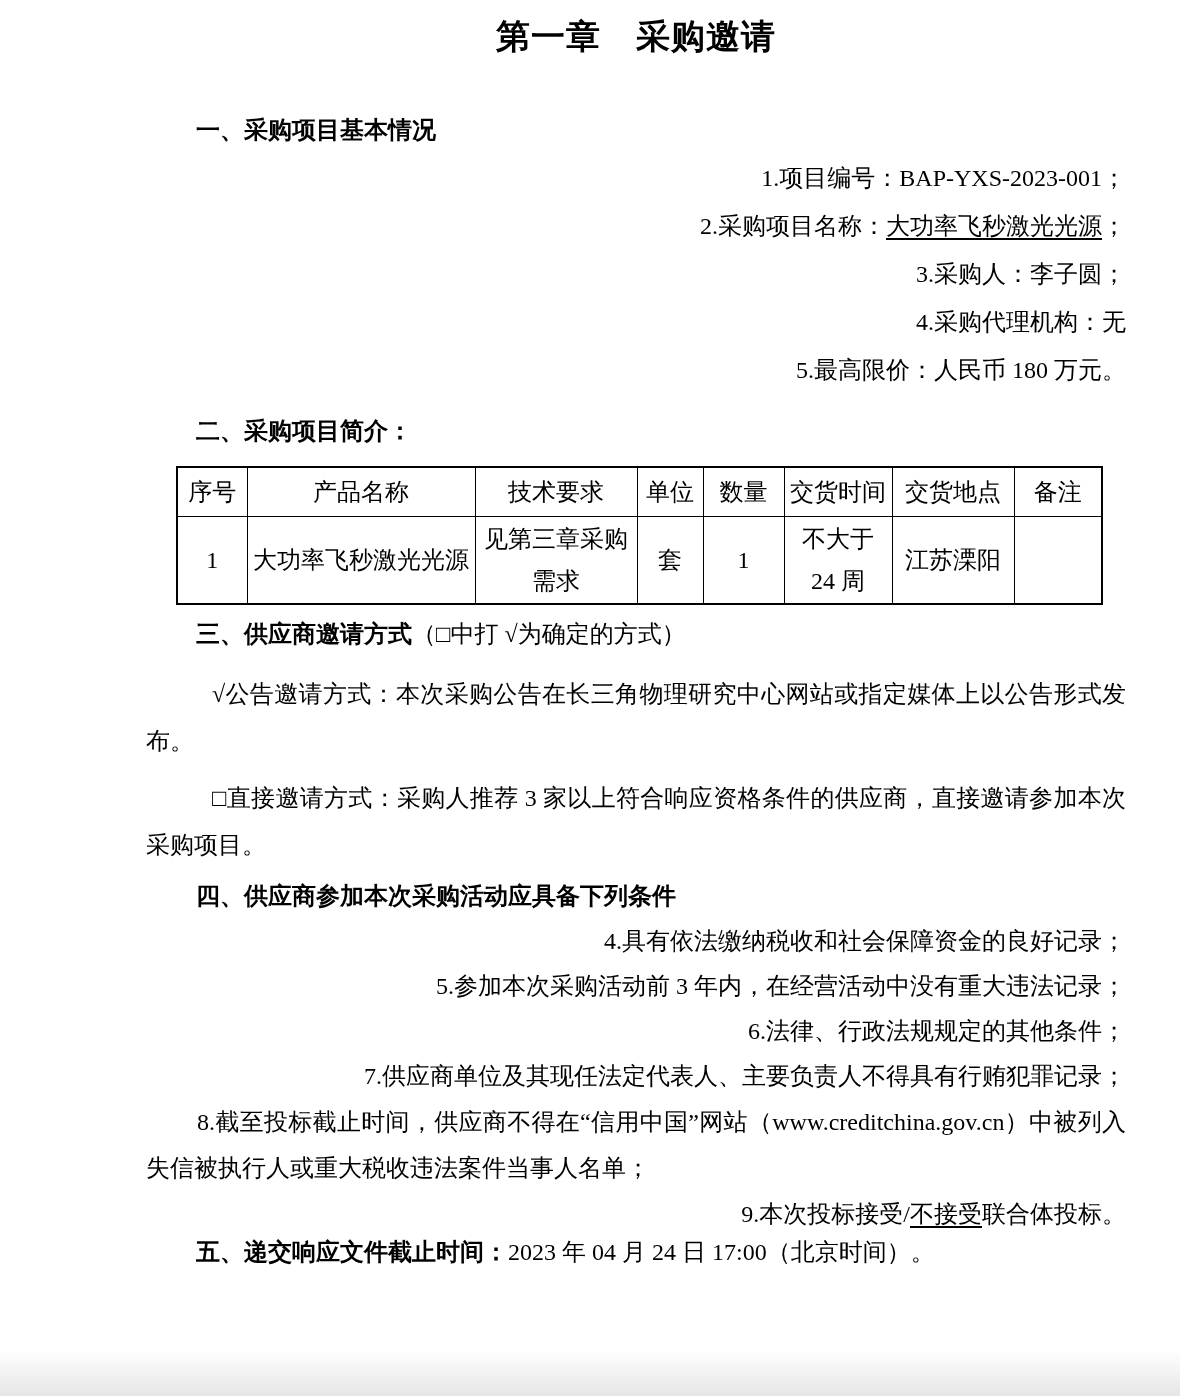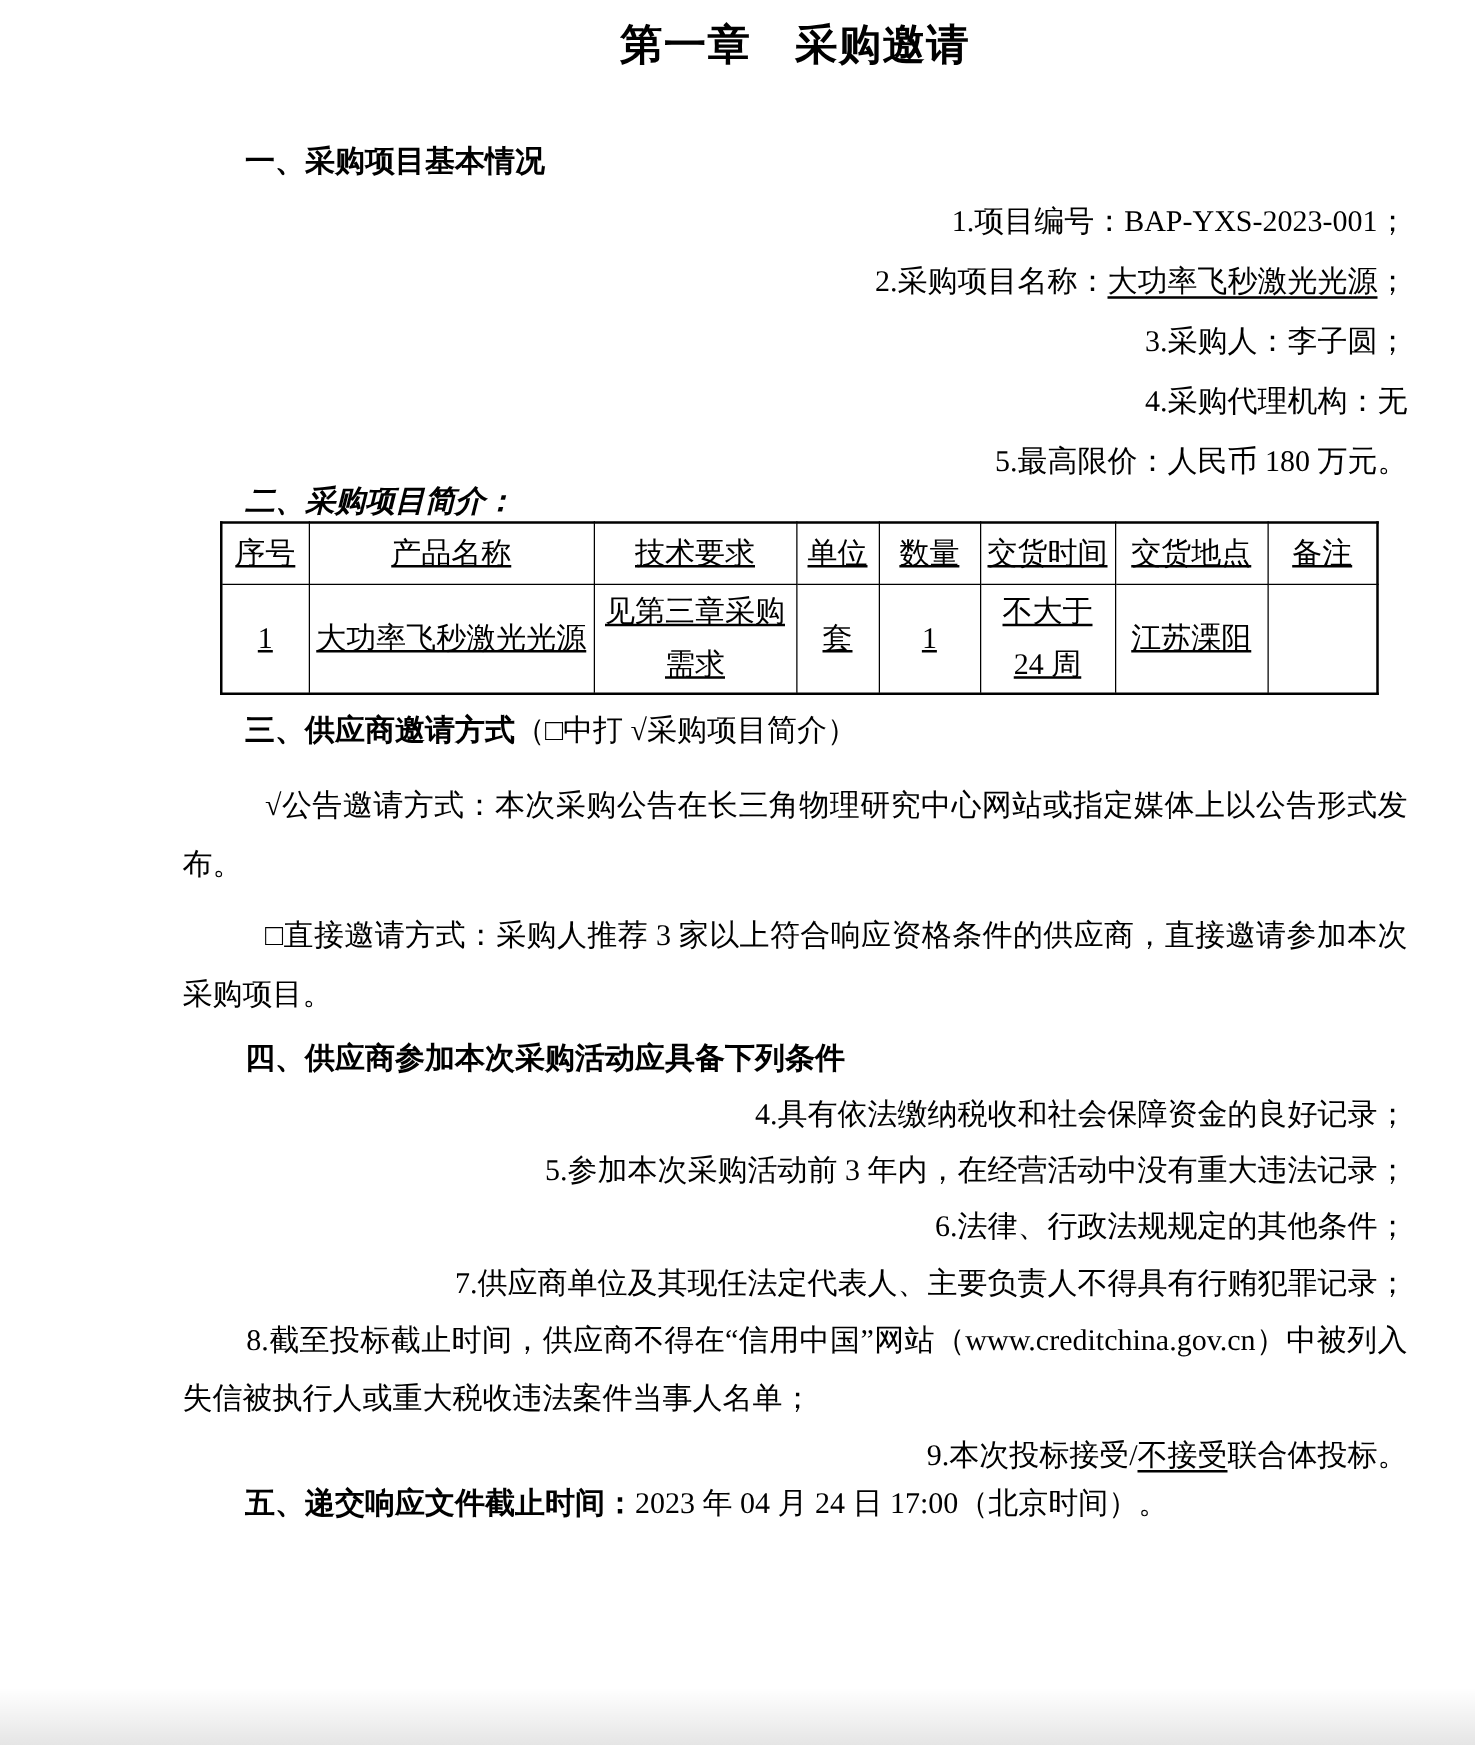--- a/index.html
+++ b/index.html
@@ -28,21 +28,21 @@
     line-height:46px;
     letter-spacing:1px;
   }
 
   .sec-h {
     font-weight:bold;
     line-height:30px;
     padding-left:50px;
   }
   .h1 { margin-top:55px; }
-  .h2 { margin-top:2px;font-style:italic; }
+  .h2 { margin-top:31px; }
   .h3 { margin-top:14px; font-weight:normal; }
   .h3 .bold { font-weight:bold; }
   .h4 { margin-top:12px; }
   .h5 { margin-top:8px; font-weight:normal; }
   .h5 .bold { font-weight:bold; }
 
   .line {
     line-height:30px;
     padding-left:50px;
     margin:18px 0 0 0;
@@ -58,26 +58,25 @@
     text-indent:66px;
   }
   .p1 { margin-top:22px; }
   .p2 { margin-top:10px; }
   .p8 { margin-top:8px; text-indent:51px; line-height:46px; }
   .i9 { margin-top:8px; }
 
   .u { text-decoration:underline; text-underline-offset:4px; }
 
   table.product {
-    margin:0 0 0 30px;
+    margin:20px 0 0 30px;
     width:925px;
     border-collapse:collapse;
     border:2px solid #000;
     table-layout:fixed;
-    text-decoration:underline;
   }
   table.product th, table.product td {
     border:1px solid #000;
     text-align:center;
     vertical-align:middle;
     font-weight:normal;
     font-size:24px;
     padding:0 4px;
     overflow:hidden;
   }
@@ -133,21 +132,21 @@
           <td class="c-tech">见第三章采购需求</td>
           <td>套</td>
           <td>1</td>
           <td class="c-time">不大于 24 周</td>
           <td>江苏溧阳</td>
           <td></td>
         </tr>
       </tbody>
     </table>
 
-    <div class="sec-h h3"><span class="bold">三、供应商邀请方式</span><span>（□中打 √采购项目简介）</span></div>
+    <div class="sec-h h3"><span class="bold">三、供应商邀请方式</span><span>（□中打 √为确定的方式）</span></div>
 
     <p class="para p1"><span>√</span><span>公告邀请方式：本次采购公告在长三角物理研究中心网站或指定媒体上以公告形式发布。</span></p>
 
     <p class="para p2"><span>□</span><span>直接邀请方式：采购人推荐 3 家以上符合响应资格条件的供应商，直接邀请参加本次采购项目。</span></p>
 
     <div class="sec-h h4">四、供应商参加本次采购活动应具备下列条件</div>
 
     <p class="line cond">4.具有依法缴纳税收和社会保障资金的良好记录；</p>
     <p class="line cond">5.参加本次采购活动前 3 年内，在经营活动中没有重大违法记录；</p>
     <p class="line cond">6.法律、行政法规规定的其他条件；</p>

